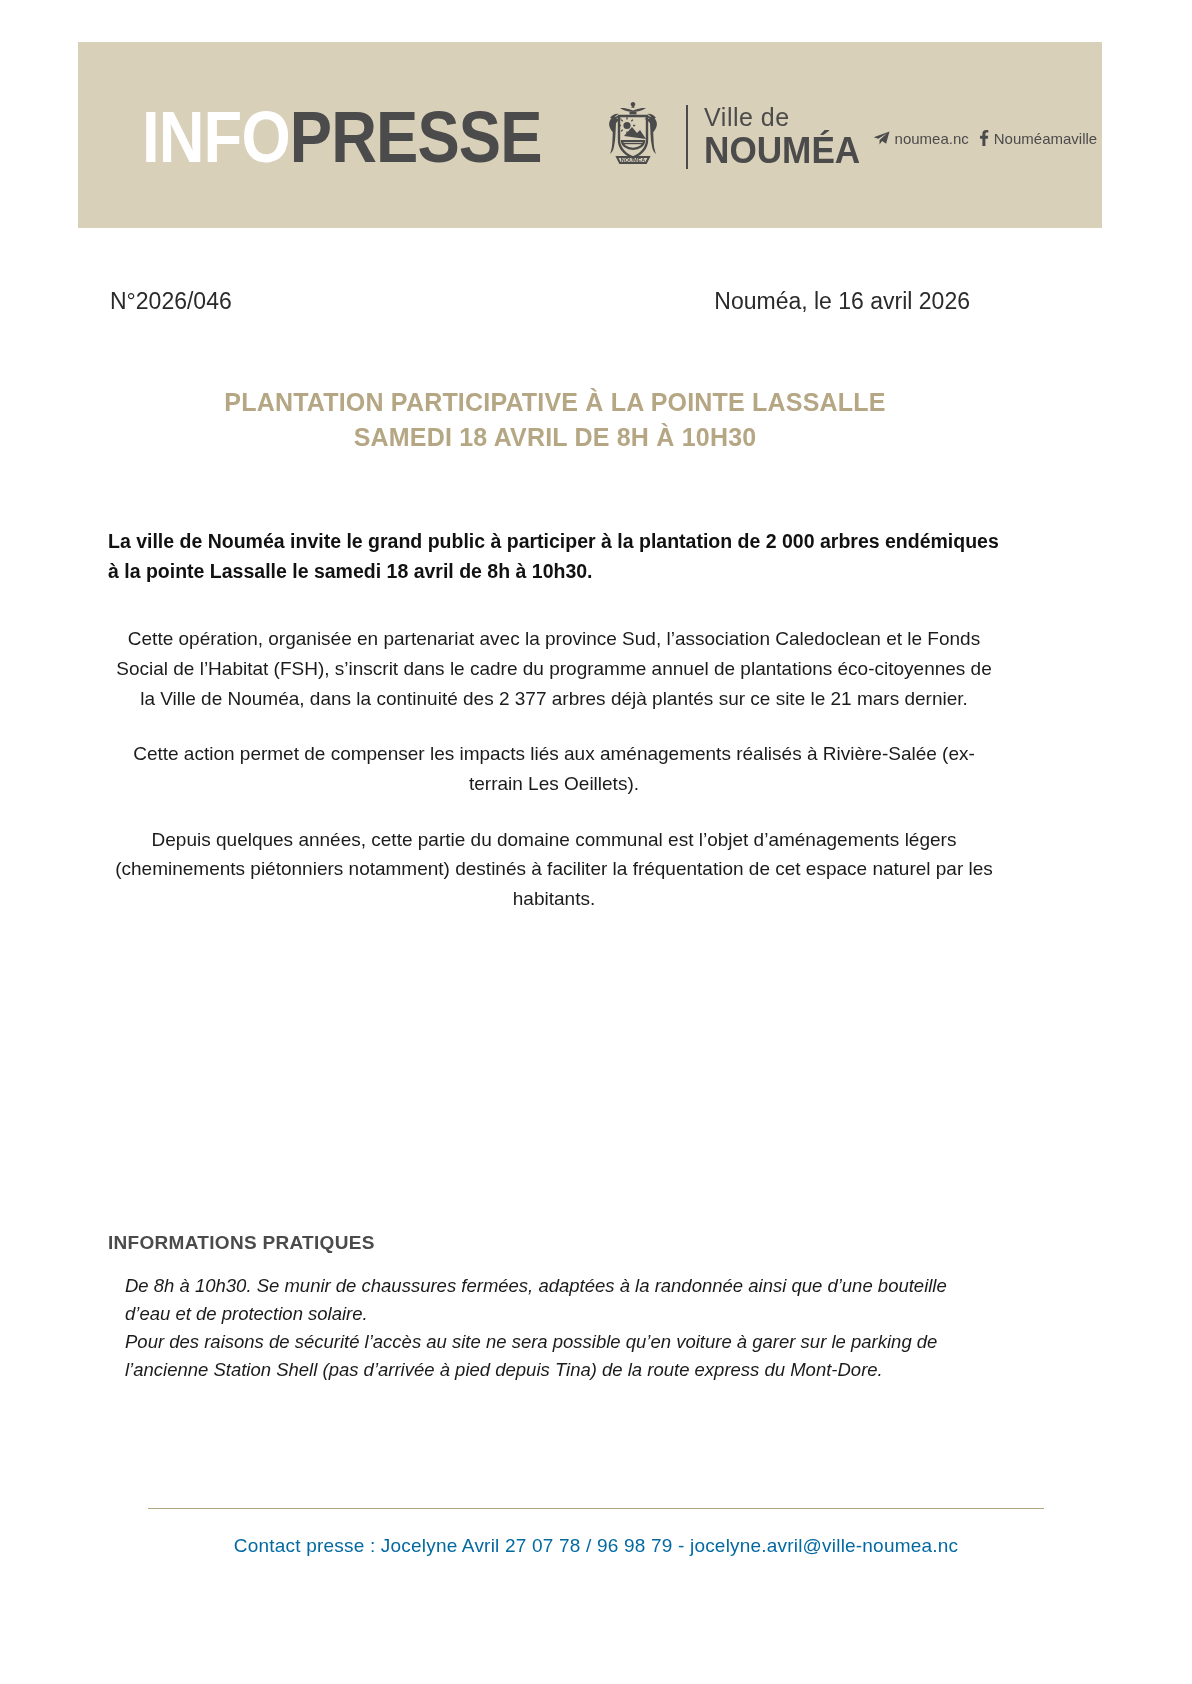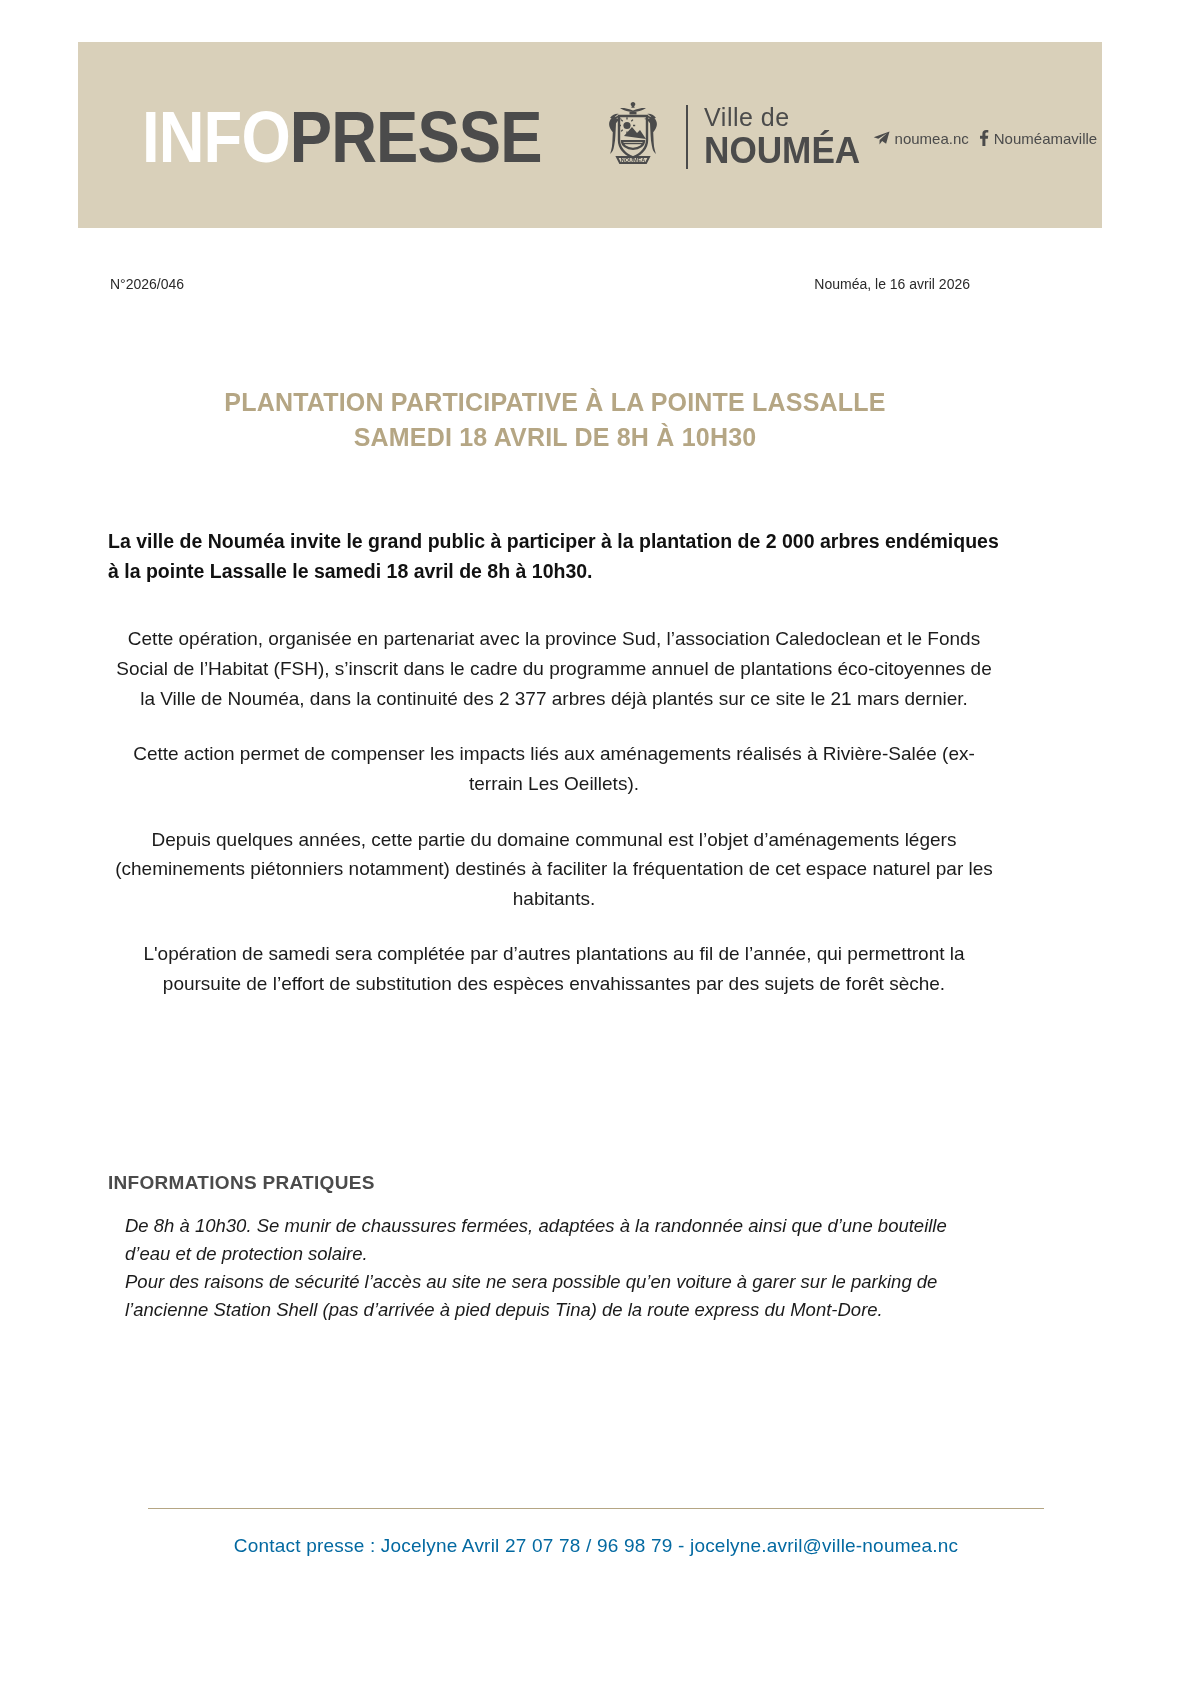--- a/index.html
+++ b/index.html
@@ -103,25 +103,25 @@
     white-space: nowrap;
   }
   .social-item { display: flex; align-items: center; gap: 5px; }
   .tw-icon { width: 17px; height: 14px; display: block; }
   .fb-icon { width: 11px; height: 16px; display: block; }
 
   
   .meta-row {
     position: absolute;
     left: 110px;
-    top: 276px;
+    top: 288px;
     width: 860px;
     display: flex;
     justify-content: space-between;
-    font-size: 14px;
+    font-size: 23px;
     color: #2a2a2a;
   }
 
   
   .title-block {
     position: absolute;
     left: 110px;
     top: 385px;
     width: 890px;
     text-align: center;
@@ -152,21 +152,21 @@
     line-height: 1.56;
     color: #1b1b1b;
     margin: 0 0 26px 0;
     text-align: center;
   }
 
   
   .practical {
     position: absolute;
     left: 108px;
-    top: 1172px;
+    top: 1232px;
     width: 892px;
   }
   .practical-heading {
     font-size: 19px;
     font-weight: 700;
     color: #4b4b4b;
     letter-spacing: 0.3px;
     margin: 0 0 18px 0;
   }
   .practical-text {
@@ -273,21 +273,20 @@
   <div class="title-block">
     <div>PLANTATION PARTICIPATIVE À LA POINTE LASSALLE</div>
     <div>SAMEDI 18 AVRIL DE 8H À 10H30</div>
   </div>
 
   <div class="body-block">
     <p class="lead">La ville de Nouméa invite le grand public à participer à la plantation de 2 000 arbres endémiques à la pointe Lassalle le samedi 18 avril de 8h à 10h30.</p>
     <p class="para">Cette opération, organisée en partenariat avec la province Sud, l’association Caledoclean et le Fonds Social de l’Habitat (FSH), s’inscrit dans le cadre du programme annuel de plantations éco-citoyennes de la Ville de Nouméa, dans la continuité des 2 377 arbres déjà plantés sur ce site le 21 mars dernier.</p>
     <p class="para">Cette action permet de compenser les impacts liés aux aménagements réalisés à Rivière-Salée (ex-terrain Les Oeillets).</p>
     <p class="para">Depuis quelques années, cette partie du domaine communal est l’objet d’aménagements légers (cheminements piétonniers notamment) destinés à faciliter la fréquentation de cet espace naturel par les habitants.</p>
-    <p class="para">L'opération de samedi sera complétée par d’autres plantations au fil de l’année, qui permettront la poursuite de l’effort de substitution des espèces envahissantes par des sujets de forêt sèche.</p>
   </div>
 
   <div class="practical">
     <div class="practical-heading">INFORMATIONS PRATIQUES</div>
     <p class="practical-text">
       <span class="blk">De 8h à 10h30. Se munir de chaussures fermées, adaptées à la randonnée ainsi que d’une bouteille d’eau et de protection solaire.</span>
       <span class="blk">Pour des raisons de sécurité l’accès au site ne sera possible qu’en voiture à garer sur  le parking de l’ancienne Station Shell (pas d’arrivée à pied depuis Tina) de la route express du Mont-Dore.</span>
     </p>
   </div>
 

